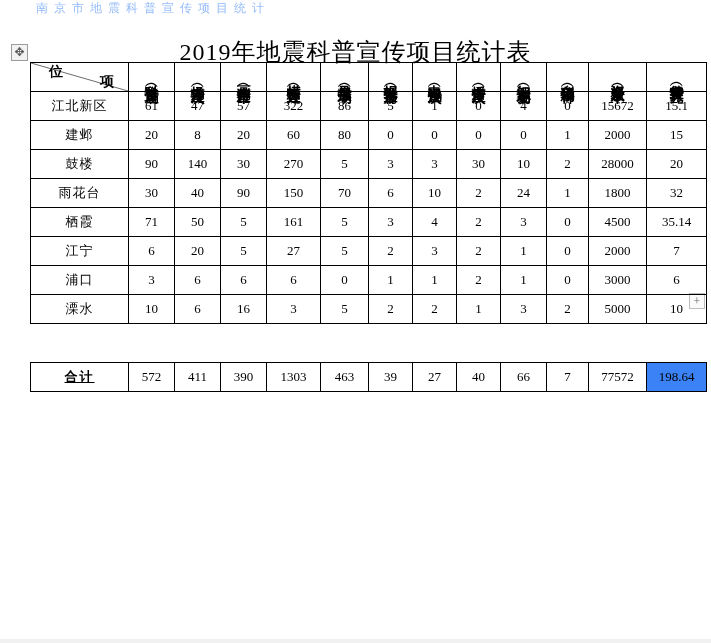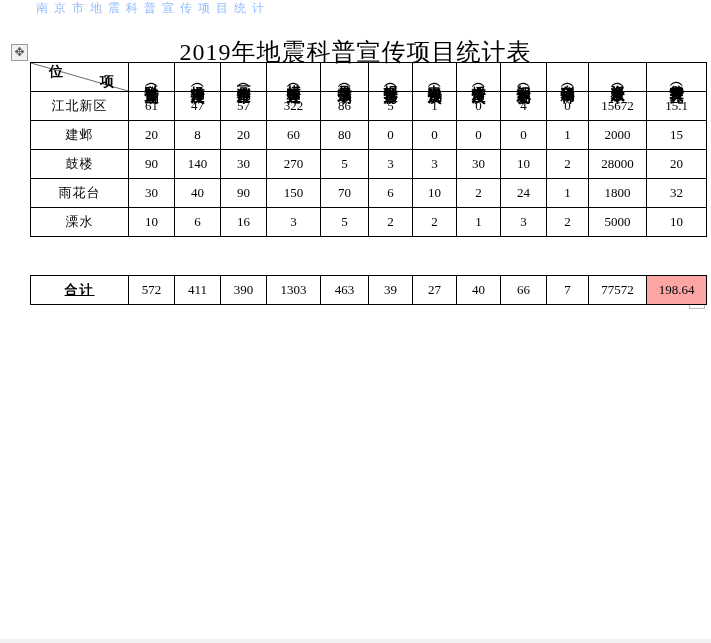--- a/index.html
+++ b/index.html
@@ -157,21 +157,21 @@
   td.num { font-size: 13px; }
 
   
   tr.gap td {
     border: none;
     height: 38px;
     background: #fff;
   }
 
   td.highlight {
-    background: #fca5a5;
+    background: #3b82f6;
   }
   td.total-label {
     font-size: 15px;
     font-weight: bold;
     letter-spacing: 2px;
     text-decoration: underline;
   }
 
   
   .hscroll {
@@ -286,20 +286,65 @@
           <td class="num">70</td>
           <td class="num">6</td>
           <td class="num">10</td>
           <td class="num">2</td>
           <td class="num">24</td>
           <td class="num">1</td>
           <td class="num">1800</td>
           <td class="num">32</td>
         </tr>
         <tr>
+          <td class="rowname">栖霞</td>
+          <td class="num">71</td>
+          <td class="num">50</td>
+          <td class="num">5</td>
+          <td class="num">161</td>
+          <td class="num">5</td>
+          <td class="num">3</td>
+          <td class="num">4</td>
+          <td class="num">2</td>
+          <td class="num">3</td>
+          <td class="num">0</td>
+          <td class="num">4500</td>
+          <td class="num">35.14</td>
+        </tr>
+        <tr>
+          <td class="rowname">江宁</td>
+          <td class="num">6</td>
+          <td class="num">20</td>
+          <td class="num">5</td>
+          <td class="num">27</td>
+          <td class="num">5</td>
+          <td class="num">2</td>
+          <td class="num">3</td>
+          <td class="num">2</td>
+          <td class="num">1</td>
+          <td class="num">0</td>
+          <td class="num">2000</td>
+          <td class="num">7</td>
+        </tr>
+        <tr>
+          <td class="rowname">浦口</td>
+          <td class="num">3</td>
+          <td class="num">6</td>
+          <td class="num">6</td>
+          <td class="num">6</td>
+          <td class="num">0</td>
+          <td class="num">1</td>
+          <td class="num">1</td>
+          <td class="num">2</td>
+          <td class="num">1</td>
+          <td class="num">0</td>
+          <td class="num">3000</td>
+          <td class="num">6</td>
+        </tr>
+        <tr>
           <td class="rowname">溧水</td>
           <td class="num">10</td>
           <td class="num">6</td>
           <td class="num">16</td>
           <td class="num">3</td>
           <td class="num">5</td>
           <td class="num">2</td>
           <td class="num">2</td>
           <td class="num">1</td>
           <td class="num">3</td>

